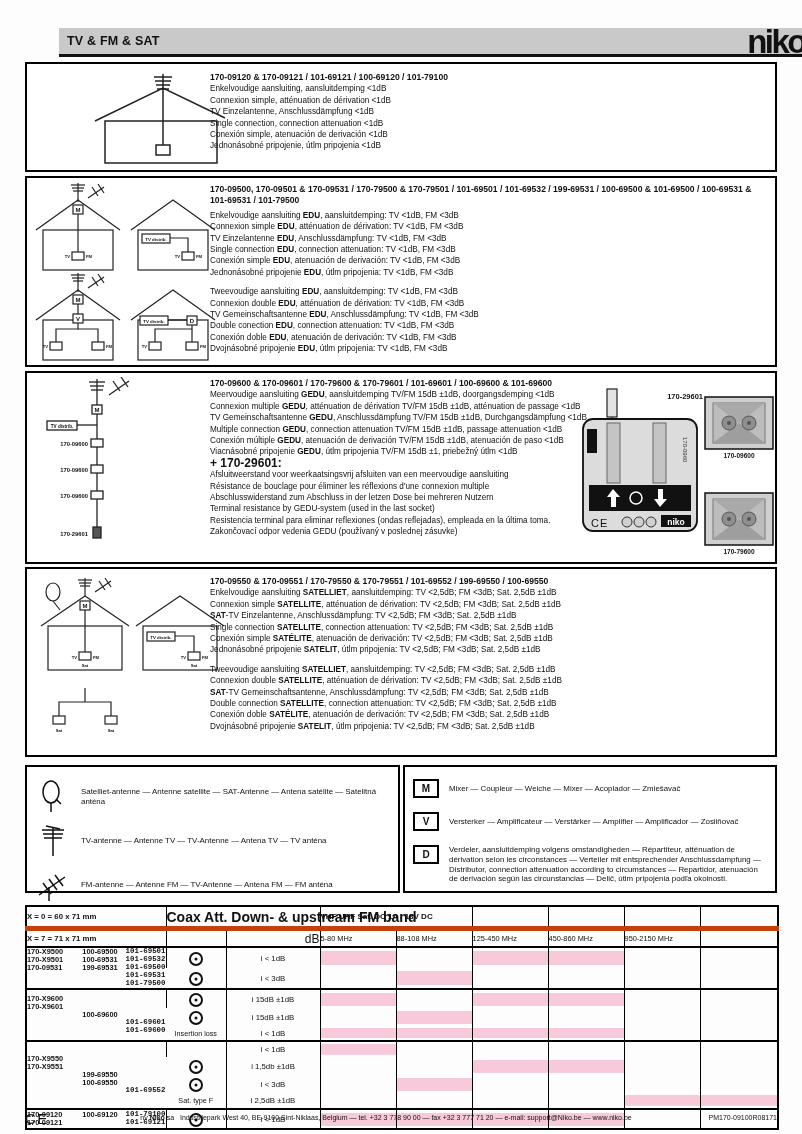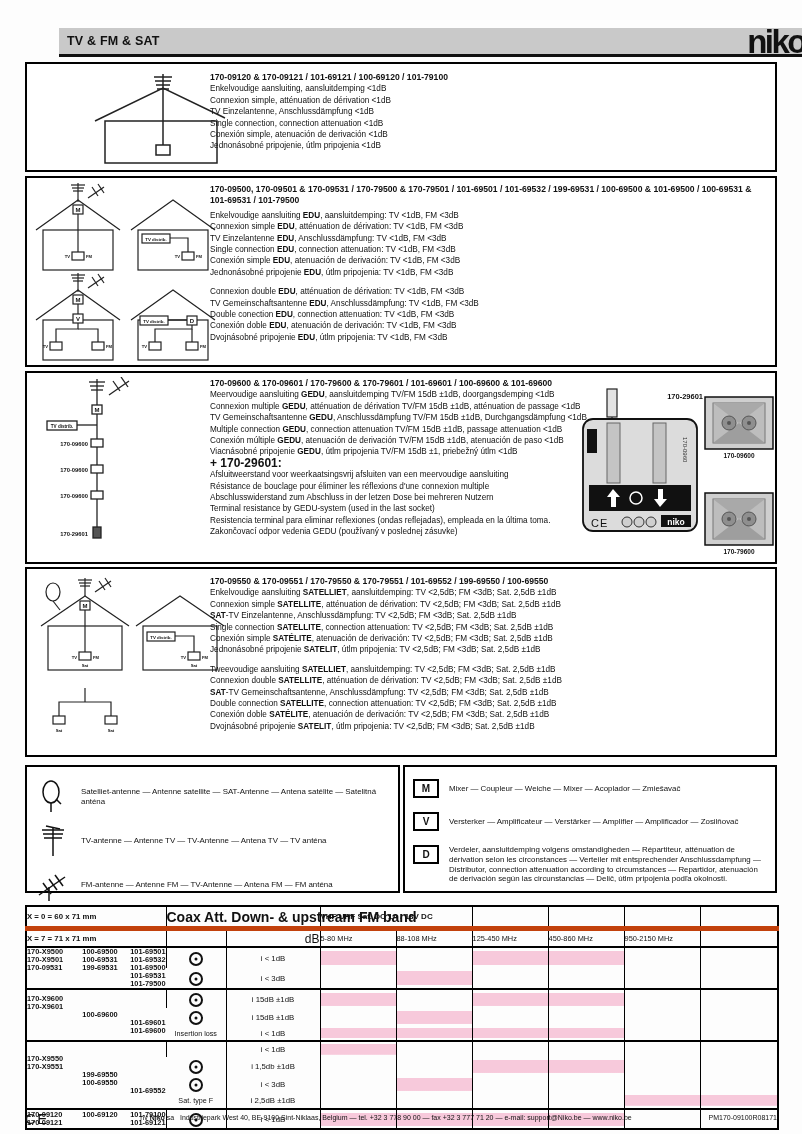--- a/index.html
+++ b/index.html
@@ -45,21 +45,21 @@
   .r18 td{height:18px;}
   .codes-h{font-weight:bold;font-size:7.8px;padding-left:3px;white-space:nowrap;}
   .hflow{white-space:nowrap;font-weight:bold;font-size:14px;padding-left:28px;overflow:visible;}
   .hflow2{white-space:nowrap;font-weight:bold;font-size:8px;padding-left:2px;overflow:visible;}
   .unit{text-align:right;font-size:12px;padding-right:3px;}
   .freq{font-size:7.4px;white-space:nowrap;padding-left:2px;overflow:visible;}
   .codes{vertical-align:top;padding:2px 2px 0 3px;margin-left:34px;}
   .cw{display:flex;}
   .ca{width:50px;text-align:left;}
   .cb{width:46px;text-align:center;}
-  .cc{flex:1;text-align:right;}
+  .cc{flex:1;text-align:right;font-family:Liberation Mono, monospace;}
   .code-line{font-size:7.4px;font-weight:bold;line-height:7.9px;min-height:7.9px;white-space:nowrap;}
   .coax{text-align:center;}
   .coax-txt{font-size:7.2px;}
   .att{text-align:center;font-size:7.8px;white-space:nowrap;}
   .coax-icon{display:inline-block;width:10px;height:10px;border:2px solid #111;
              border-radius:50%;position:relative;vertical-align:middle;}
   .coax-icon::after{content:"";position:absolute;width:3px;height:3px;background:#111;
              border-radius:50%;left:50%;top:50%;transform:translate(-50%,-50%);}
   .band.hl{background-image:linear-gradient(#f7c9db,#f7c9db);background-size:100% 72%;
            background-position:50% 50%;background-repeat:no-repeat;}
@@ -185,20 +185,21 @@
       <div>
           <div class="tline">Enkelvoudige aansluiting <b>EDU</b>, aansluitdemping: TV &lt;1dB, FM &lt;3dB</div>
           <div class="tline">Connexion simple <b>EDU</b>, atténuation de dérivation: TV &lt;1dB, FM &lt;3dB</div>
           <div class="tline">TV Einzelantenne <b>EDU</b>, Anschlussdämpfung: TV &lt;1dB, FM &lt;3dB</div>
           <div class="tline">Single connection <b>EDU</b>, connection attenuation: TV &lt;1dB, FM &lt;3dB</div>
           <div class="tline">Conexión simple <b>EDU</b>, atenuación de derivación: TV &lt;1dB, FM &lt;3dB</div>
           <div class="tline">Jednonásobné pripojenie <b>EDU</b>, útlm pripojenia: TV &lt;1dB, FM &lt;3dB</div>
         </div>
       <div class="gap8"></div>
       <div>
+          <div class="tline">Tweevoudige aansluiting <b>EDU</b>, aansluitdemping: TV &lt;1dB, FM &lt;3dB</div>
           <div class="tline">Connexion double <b>EDU</b>, atténuation de dérivation: TV &lt;1dB, FM &lt;3dB</div>
           <div class="tline">TV Gemeinschaftsantenne <b>EDU</b>, Anschlussdämpfung: TV &lt;1dB, FM &lt;3dB</div>
           <div class="tline">Double conection <b>EDU</b>, connection attenuation: TV &lt;1dB, FM &lt;3dB</div>
           <div class="tline">Conexión doble <b>EDU</b>, atenuación de derivación: TV &lt;1dB, FM &lt;3dB</div>
           <div class="tline">Dvojnásobné pripojenie <b>EDU</b>, útlm pripojenia: TV &lt;1dB, FM &lt;3dB</div>
         </div>
     </div>
   </section>
 
   <section class="box" style="top:371px;height:189px;">

